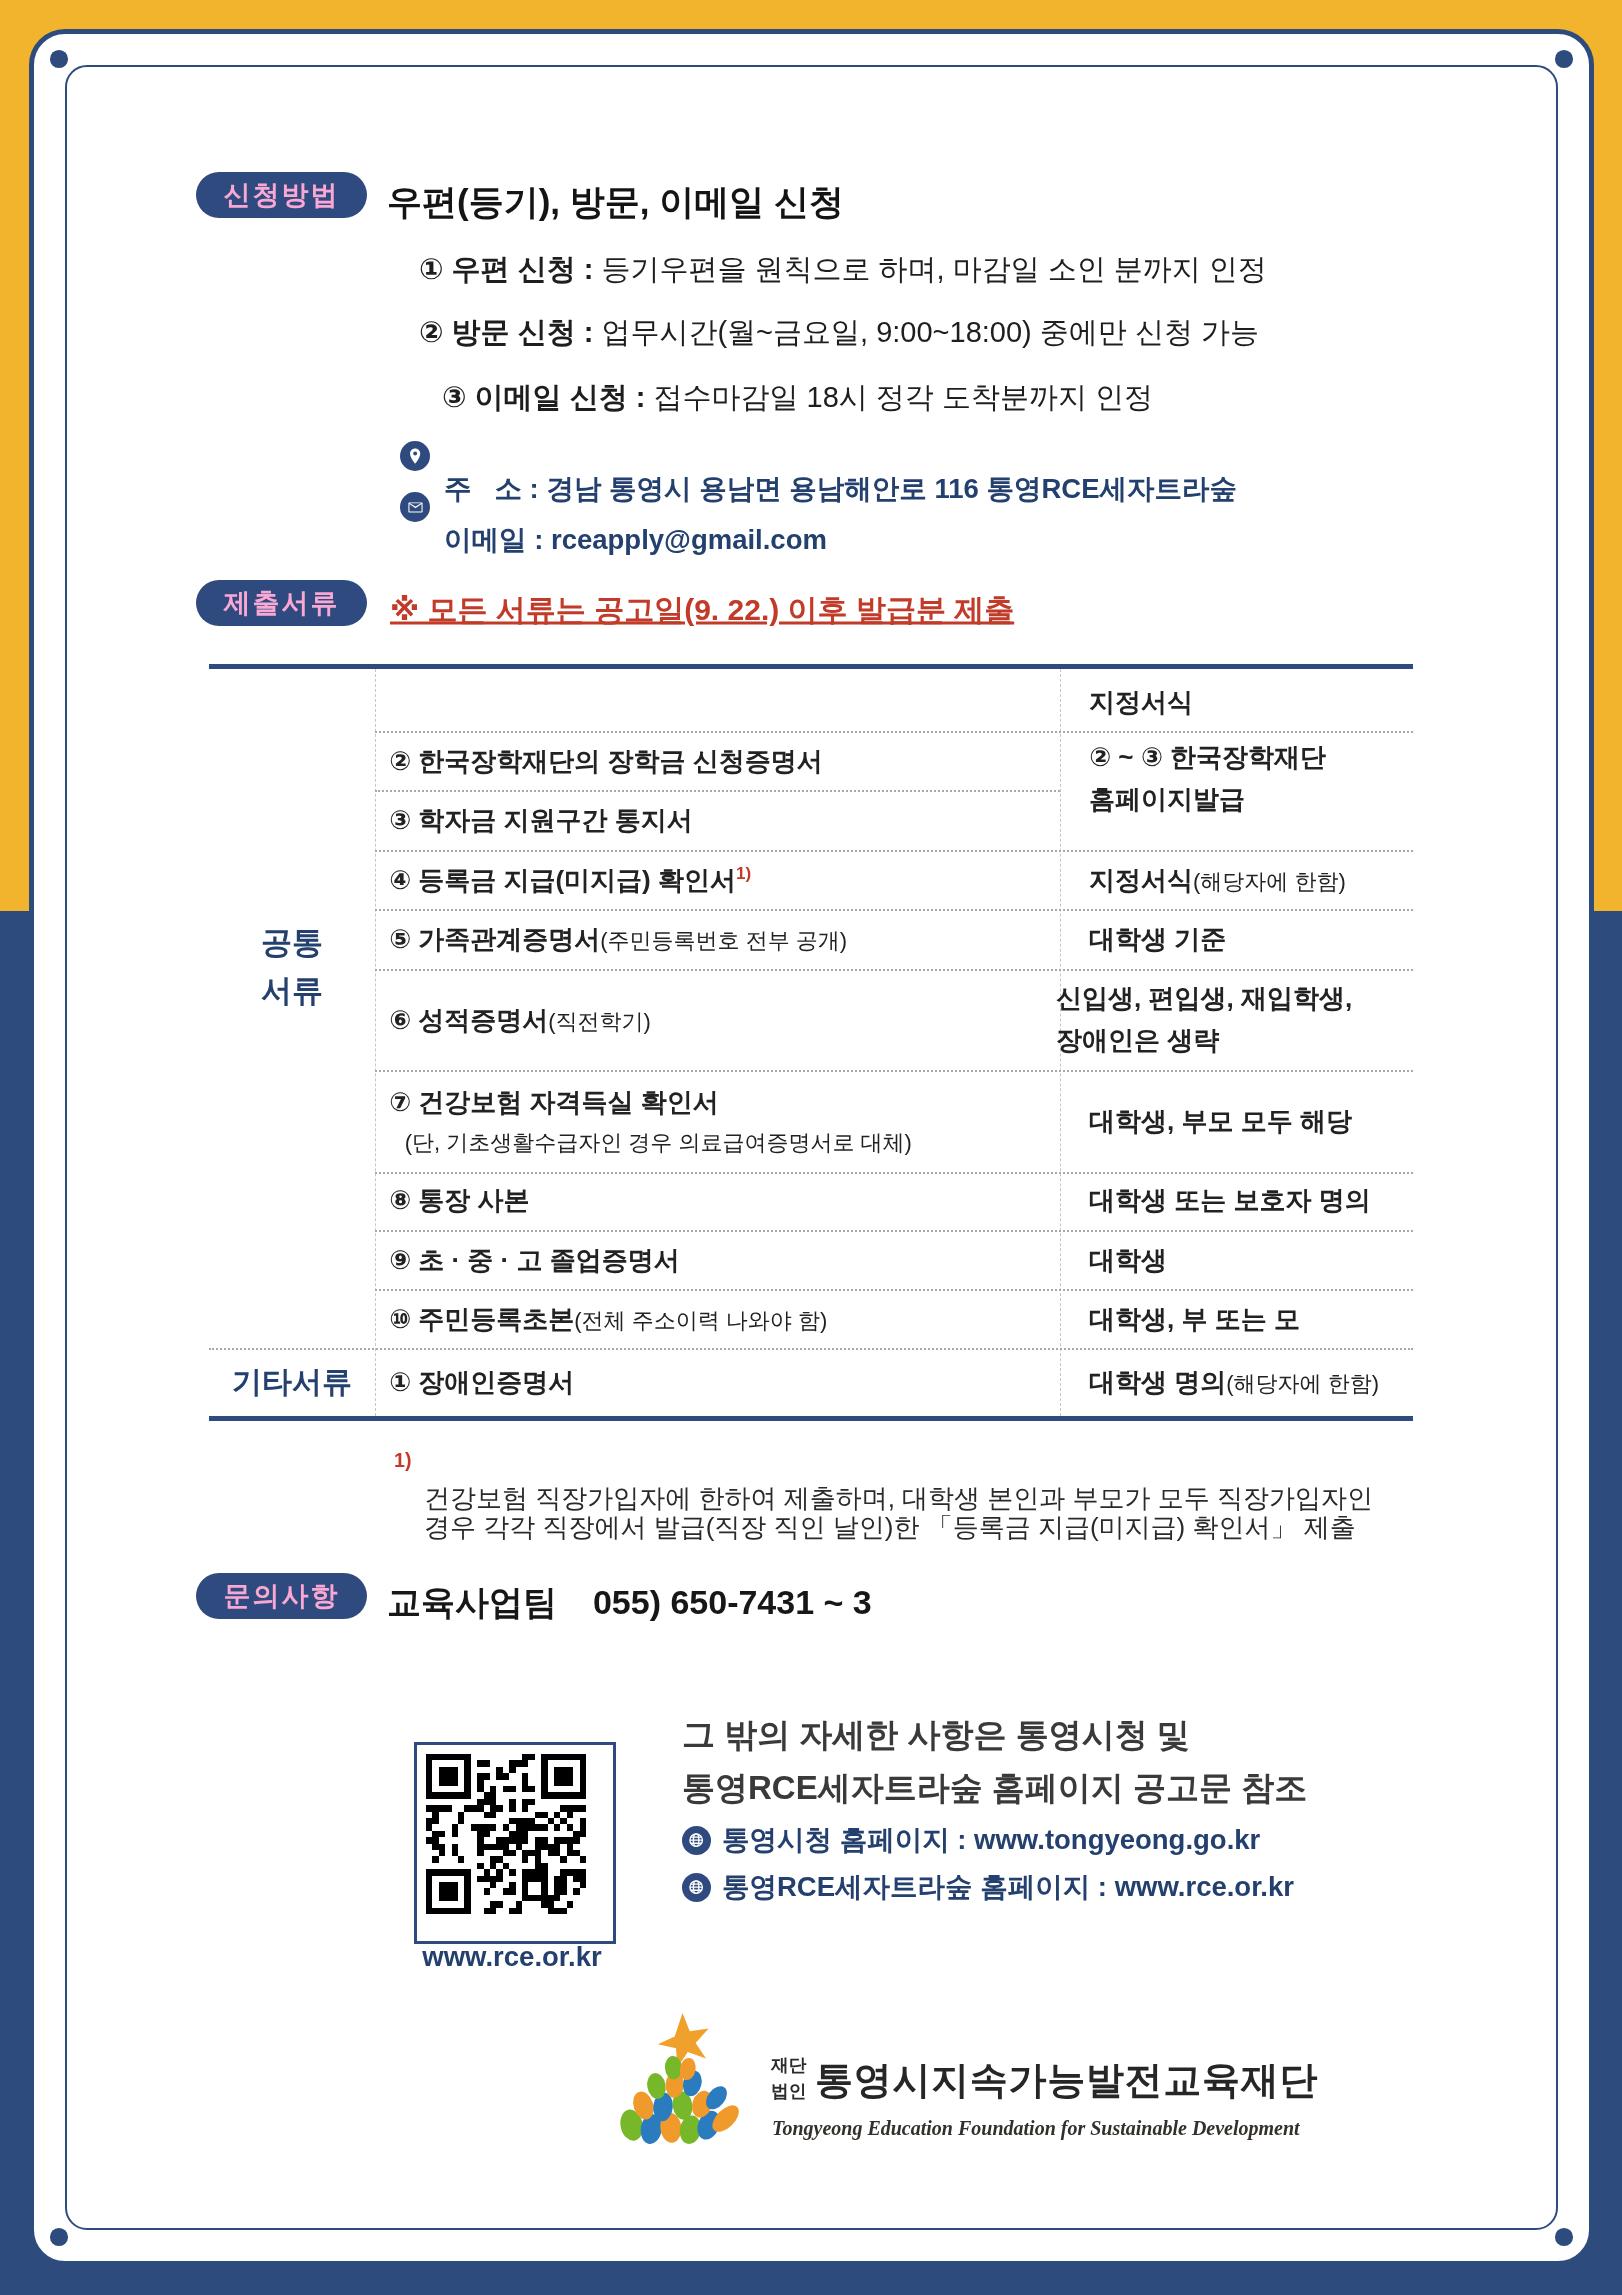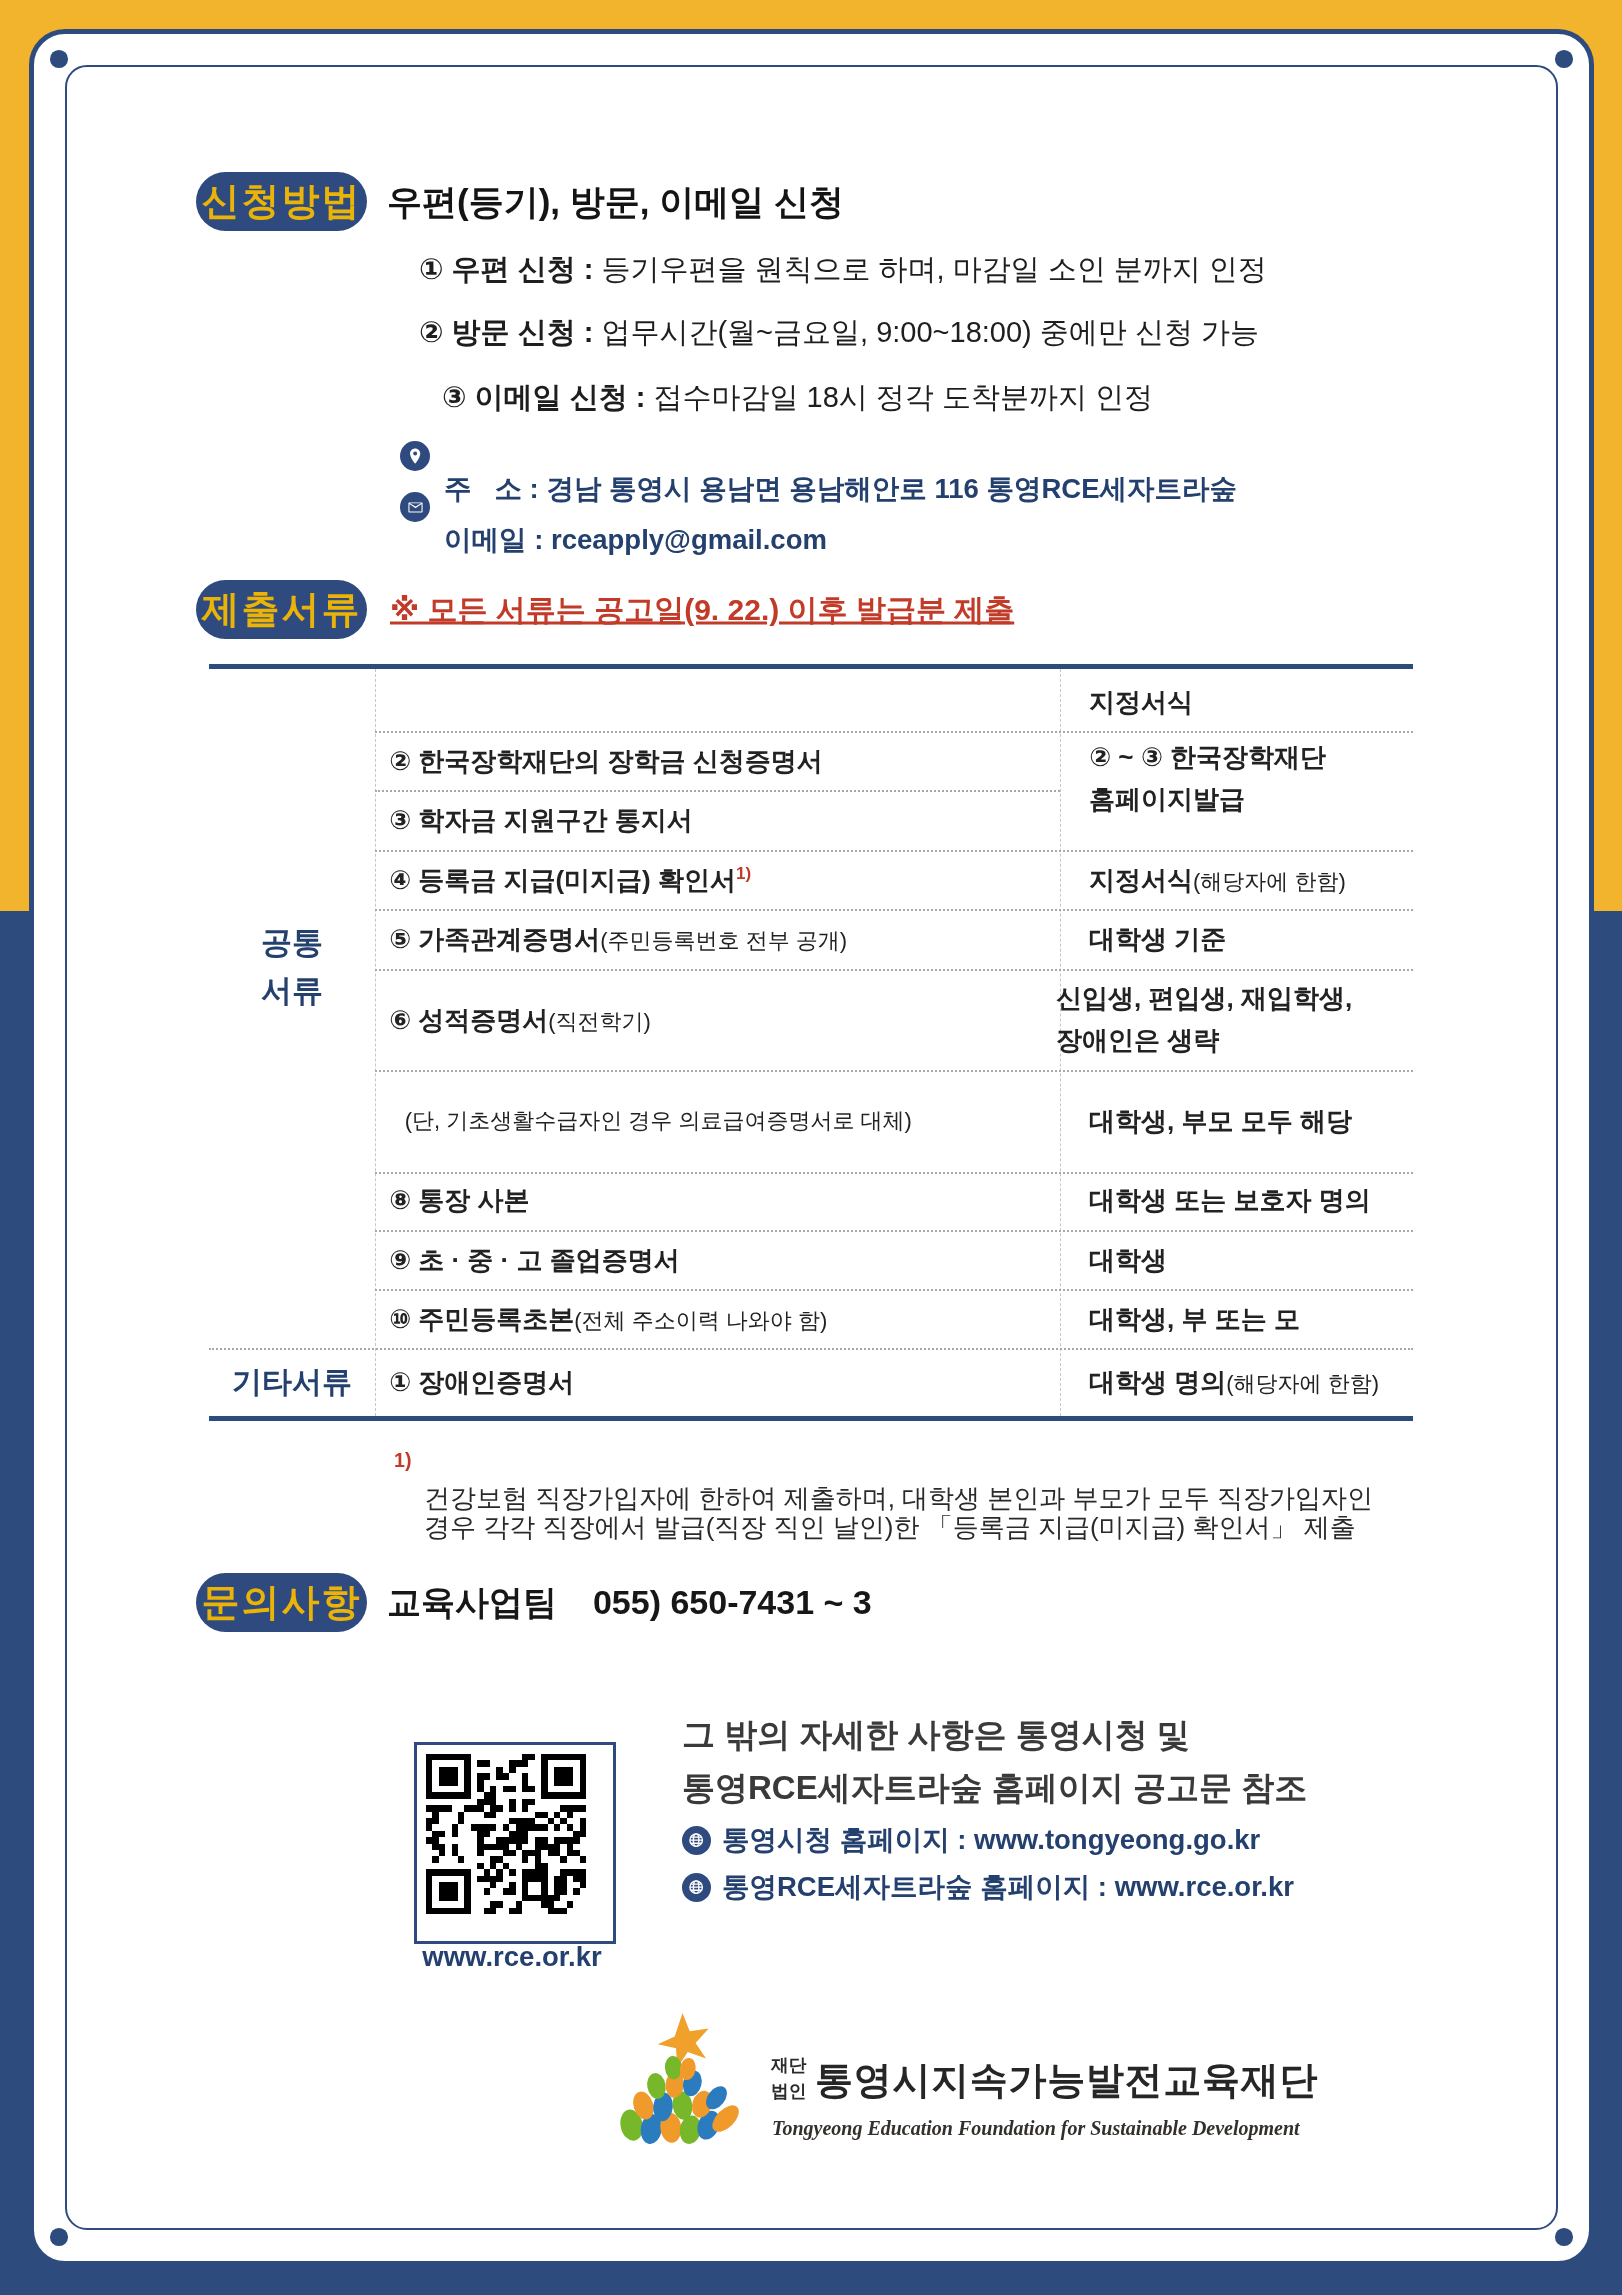--- a/index.html
+++ b/index.html
@@ -6,23 +6,23 @@
   .page{position:relative;width:1623px;height:2295px;overflow:hidden;
         font-family:"Liberation Sans","DejaVu Sans",sans-serif;background:#fff;}
   .abs{position:absolute;}
   .bg-top{left:0;top:0;width:1623px;height:911px;background:#F2B42D;}
   .bg-bottom{left:0;top:911px;width:1623px;height:1385px;background:#2E4B7E;}
   .panel{left:29.4px;top:29.4px;right:29.4px;bottom:29.4px;background:#fff;
          border:5.2px solid #2E4B7E;border-radius:36px;}
   .inner-frame{left:65px;top:65px;right:65px;bottom:65px;
          border:2px solid #2E4B7E;border-radius:22px;}
   .corner-dot{width:17.7px;height:17.7px;border-radius:50%;background:#2E4B7E;}
-  .badge{width:171px;height:59px;background:#2F4A7E;color:#eab308;border-radius:30px;
+  .badge{width:171px;height:46px;background:#2F4A7E;color:#f9a8d4;border-radius:30px;
          display:flex;align-items:center;justify-content:center;
-         font-size:38px;font-weight:800;letter-spacing:2px;}
+         font-size:27px;font-weight:800;letter-spacing:2px;}
   .vcenter{transform:translateY(-50%);white-space:nowrap;}
   .apply-title{font-size:35px;font-weight:800;color:#141414;}
   .item{font-size:29px;color:#1e1e1e;}
   .item .lb{font-weight:800;}
   .item .tx{font-weight:500;}
   .addr{font-size:27.5px;font-weight:700;color:#24406E;margin-top:32px;}
   .icon-circle{width:30px;height:30px;border-radius:50%;background:#2F4A7E;
         display:flex;align-items:center;justify-content:center;}
   .notice{font-size:30px;font-weight:800;color:#C23A28;}
   .table{left:209px;top:664px;width:1204px;height:747px;
@@ -141,20 +141,21 @@
 
     <div class="abs vcenter cell" style="left:180px;top:351px;">
       <span>⑥ 성적증명서</span><span class="sm">(직전학기)</span>
     </div>
     <div class="abs vcenter cell" style="left:847px;top:351px;line-height:1.6;">
       <div>신입생, 편입생, 재입학생,</div>
       <div>장애인은 생략</div>
     </div>
 
     <div class="abs vcenter cell" style="left:180px;top:452px;line-height:1.7;">
+      <div>⑦ 건강보험 자격득실 확인서</div>
       <div class="sm" style="padding-left:15.7px;">(단, 기초생활수급자인 경우 의료급여증명서로 대체)</div>
     </div>
     <div class="abs vcenter cell" style="left:880px;top:452px;">대학생, 부모 모두 해당</div>
 
     <div class="abs vcenter cell" style="left:180px;top:531px;">⑧ 통장 사본</div>
     <div class="abs vcenter cell" style="left:880px;top:531px;">대학생 또는 보호자 명의</div>
 
     <div class="abs vcenter cell" style="left:180px;top:591px;">⑨ 초 · 중 · 고 졸업증명서</div>
     <div class="abs vcenter cell" style="left:880px;top:591px;">대학생</div>
 

